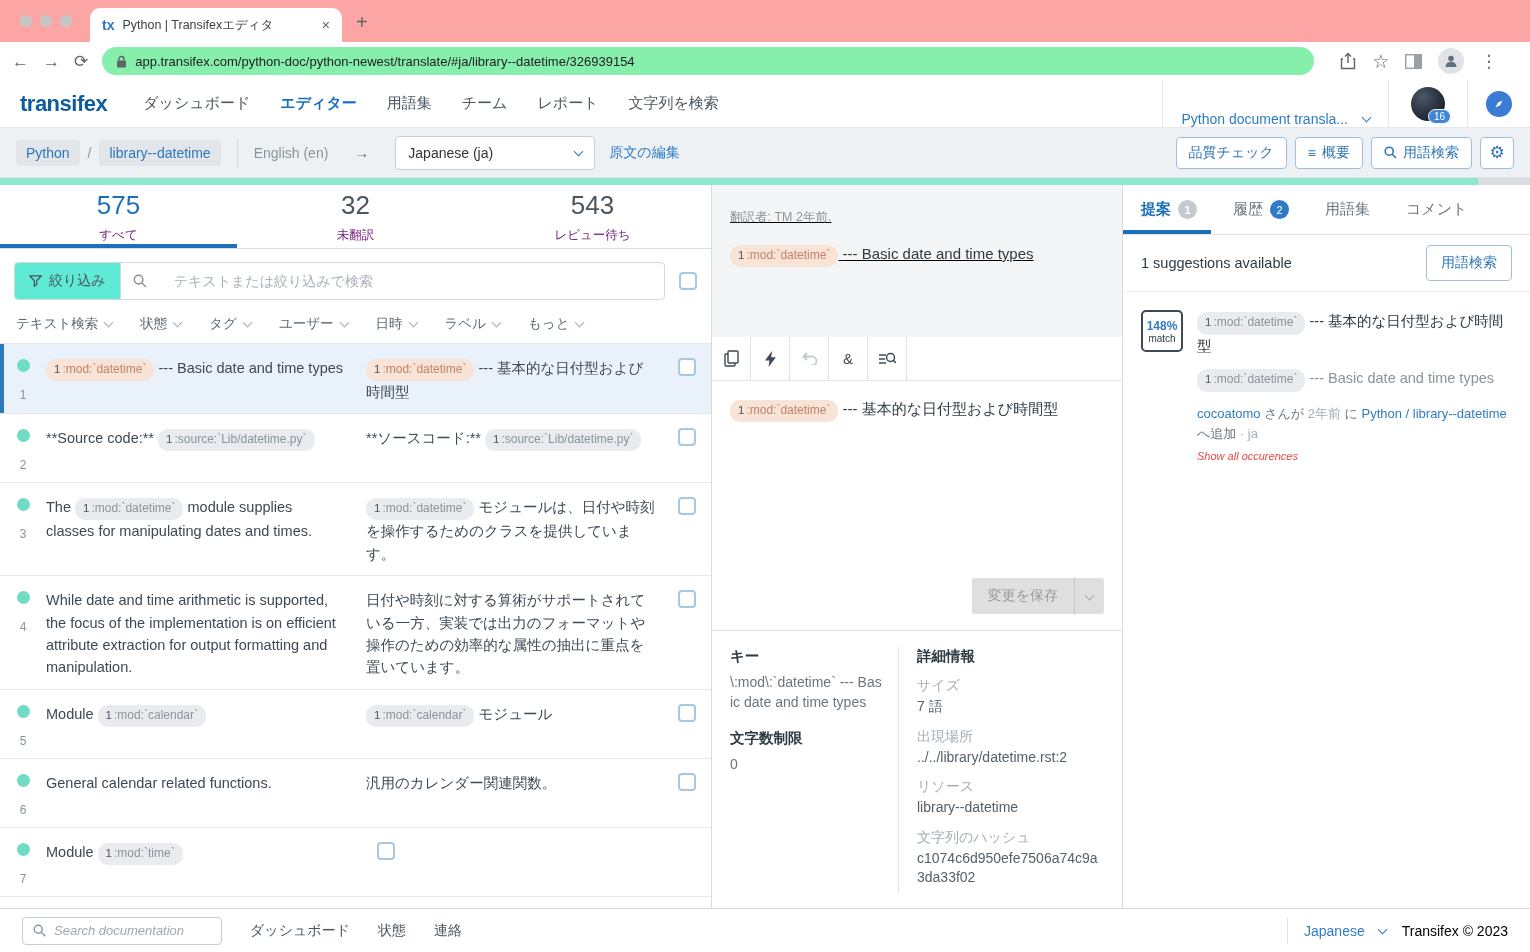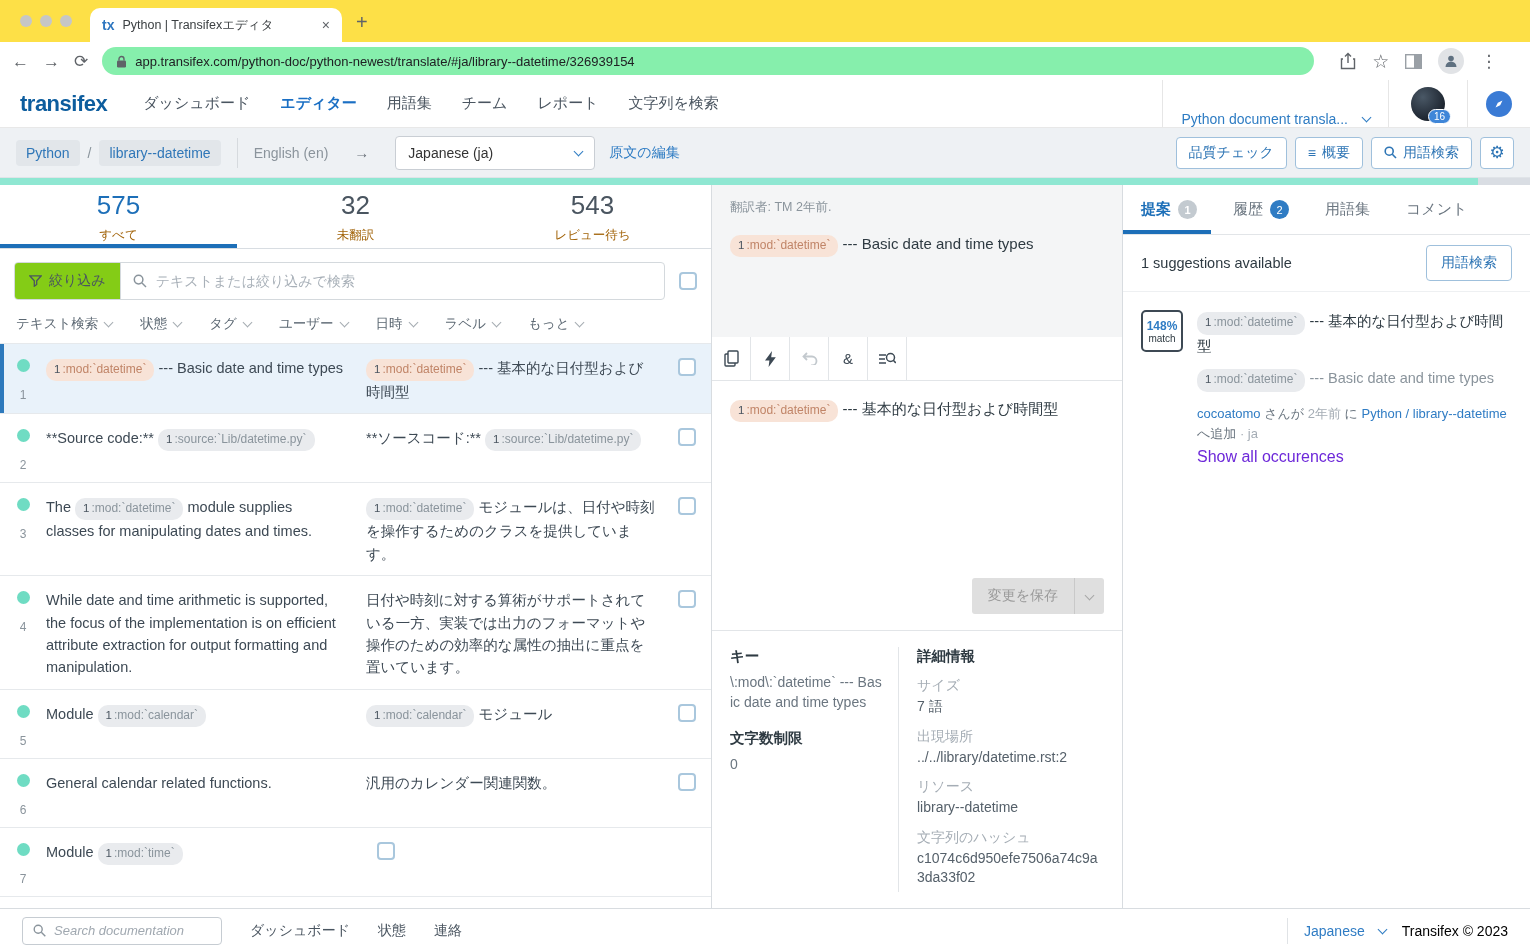--- a/index.html
+++ b/index.html
@@ -1,20 +1,20 @@
 <!DOCTYPE html>
 <html><head>
 <meta charset="utf-8">
 <style>
   * { margin:0; padding:0; box-sizing:border-box; }
   body { font-family:"Liberation Sans","DejaVu Sans",sans-serif; background:#fff; }
   .window { width:1530px; height:952px; overflow:hidden; position:relative; background:#fff; }
 
   
-  .tabstrip { height:42px; background:#fde047; display:flex; align-items:flex-end; }
+  .tabstrip { height:42px; background:#fca5a5; display:flex; align-items:flex-end; }
   .traffic { display:flex; gap:8px; align-items:center; height:100%; padding:0 18px 0 20px; }
   .traffic span { width:12px; height:12px; border-radius:50%; background:#c6c6c6; }
   .tab { width:252px; height:34px; background:#fff; border-radius:10px 10px 0 0; display:flex; align-items:center; padding:0 12px; gap:8px; }
   .tab .fav { color:#2f77c0; font-weight:bold; font-size:14px; }
   .tab .title { font-size:12.5px; color:#3c4043; flex:1; white-space:nowrap; overflow:hidden; }
   .tab .close { color:#5f6368; font-size:14px; }
   .newtab { font-size:20px; color:#5f6368; margin:0 0 8px 14px; }
   .btoolbar { height:38px; background:#fff; display:flex; align-items:center; padding:0 12px; gap:14px; }
   .bicon { color:#5f6368; font-size:17px; line-height:1; }
   .urlbar { width:1212px; height:28px; background:#86efac; border-radius:14px; display:flex; align-items:center; padding:0 14px; gap:8px; }
@@ -57,27 +57,27 @@
   
   .main { display:flex; height:723px; }
   .col-left { width:711px; display:flex; flex-direction:column; }
   .col-mid { width:412px; border-left:1px solid #d8dce0; border-right:1px solid #d8dce0; display:flex; flex-direction:column; background:#fff; }
   .col-right { flex:1; display:flex; flex-direction:column; background:#fff; }
 
   
   .stats { display:flex; height:64px; border-bottom:1px solid #d8dde2; }
   .stat { flex:1; display:flex; flex-direction:column; align-items:center; justify-content:center; position:relative; }
   .stat .n { font-size:26px; color:#4a5560; }
-  .stat .l { font-size:12.5px; color:#a16207; margin-top:6px; }
+  .stat .l { font-size:12.5px; color:#701a75; margin-top:6px; }
   .stat.active .n { color:#1d6fb8; }
   .stat.active::after { content:""; position:absolute; bottom:0; left:0; right:0; height:4px; background:#1d6fb8; }
   .filterbar { display:flex; align-items:center; padding:0 14px; height:48px; gap:14px; margin-top:8px; }
   .searchgroup { flex:1; display:flex; height:38px; border:1px solid #d4d9dd; border-radius:4px; overflow:hidden; background:#fff; }
-  .filter-toggle { display:flex; align-items:center; gap:7px; padding:0 14px; background:#84cc16; border-right:1px solid #d4d9dd; color:#4a5560; font-size:14px; }
-  .search-field { flex:1; display:flex; align-items:center; gap:9px; padding:0 12px; }
+  .filter-toggle { display:flex; align-items:center; gap:7px; padding:0 14px; background:#5eead4; border-right:1px solid #d4d9dd; color:#4a5560; font-size:14px; }
+  .search-field { flex:1; display:flex; align-items:center; gap:27px; padding:0 12px; }
   .search-field input { border:0; outline:0; flex:1; font-size:14px; color:#3d4954; font-family:inherit; }
   .search-field input::placeholder { color:#a8b0b8; }
   .cb { width:18px; height:18px; border:2px solid #a9c7dd; border-radius:4px; background:#fff; flex-shrink:0; }
   .filterlinks { display:flex; gap:28px; padding:0 16px; height:38px; align-items:center; font-size:13.5px; color:#5c6873; }
   .flink { display:flex; align-items:center; }
   .chev { width:7px; height:7px; border-right:1.5px solid currentColor; border-bottom:1.5px solid currentColor; transform:rotate(45deg); display:inline-block; margin-left:7px; margin-bottom:3px; opacity:.55; }
   .chev.blue { opacity:1; color:#2e7cc3; }
   .rows { flex:1; overflow:hidden; border-top:1px solid #e6e9ec; }
   .row { display:flex; padding:10px 4px 10px 0; border-bottom:1px solid #e6e9ec; min-height:58px; }
   .row.selected { background:#e9f2fa; box-shadow:inset 4px 0 0 #2d79bc; }
@@ -86,21 +86,21 @@
   .rnum { font-size:12px; color:#8a949c; }
   .srccell { width:320px; padding-right:22px; font-size:14.5px; color:#3d4954; line-height:1.55; padding-top:3px; }
   .tgtcell { flex:1; padding-right:10px; font-size:14.5px; color:#3d4954; line-height:1.55; padding-top:3px; }
   .ckcell { width:40px; display:flex; justify-content:center; padding-top:4px; flex-shrink:0; }
   .chip { display:inline-block; border-radius:10px; padding:1px 8px 2px; font-size:12px; white-space:nowrap; }
   .chip .n { color:#4a5560; margin-right:2px; font-size:11.5px; }
   .chip.hl { background:#f8e3d7; } .chip.hl .code { color:#c08467; }
   .chip.gr { background:#e9ebee; } .chip.gr .code { color:#8a949c; }
 
   
-  .src-panel { background:#f4f5f6; height:152px; padding:14px 18px; }
+  .src-panel { background:#f4f5f6; height:152px; padding:24px 18px;text-decoration:underline; }
   .trans-note { font-size:12.5px; color:#8a949c; margin-bottom:16px; }
   .src-string { font-size:15px; color:#2e3a42; line-height:1.6; }
   .ed-toolbar { display:flex; border-bottom:1px solid #e2e5e8; background:#fff; height:44px; }
   .tool { width:39px; display:flex; align-items:center; justify-content:center; border-right:1px solid #e2e5e8; color:#3d4954; font-size:15px; }
   .tool.disabled { color:#c3c9ce; }
   .editor { flex:1; padding:16px 18px; position:relative; font-size:15px; color:#2e3a42; line-height:1.6; }
   .savebar { position:absolute; bottom:16px; right:18px; display:flex; }
   .save-main { background:#dfdfdf; color:#9a9a9a; font-size:14px; padding:9px 16px; border-radius:3px 0 0 3px; }
   .save-caret { background:#dfdfdf; color:#9a9a9a; padding:9px 11px; border-left:1px solid #c9c9c9; border-radius:0 3px 3px 0; display:flex; align-items:center; }
   .details { border-top:1px solid #e2e5e8; height:278px; display:flex; padding:16px 18px; }
@@ -124,21 +124,21 @@
   .term-btn { border:1px solid #9fc0dc; color:#2e75b5; background:#fff; border-radius:4px; font-size:14px; padding:8px 14px; }
   .sg-card { display:flex; padding:18px; gap:14px; }
   .match-box { width:42px; height:42px; border:2px solid #3d4954; border-radius:5px; display:flex; flex-direction:column; align-items:center; justify-content:center; flex-shrink:0; }
   .match-pct { color:#2f7cc4; font-size:12px; font-weight:bold; }
   .match-lbl { color:#2e3a42; font-size:10px; }
   .sg-body { flex:1; font-size:14.5px; line-height:1.65; }
   .sg-target { color:#2e3a42; }
   .sg-source { color:#8a949c; margin-top:8px; }
   .sg-meta { margin-top:12px; font-size:13px; line-height:1.55; }
   .sg-meta .link { color:#2f7cc4; } .sg-meta .text { color:#6b7680; } .sg-meta .muted { color:#a5adb5; }
-  .sg-show { color:#6d28d9; font-size:16px; display:inline-block; }
+  .sg-show { color:#ef4444; font-size:11px; display:inline-block;font-style:italic; }
 
   
   .footer { height:44px; border-top:1px solid #d8dce0; display:flex; align-items:center; padding:0 22px; background:#fff; gap:28px; }
   .doc-search { width:200px; height:28px; border:1px solid #c6ccd2; border-radius:4px; display:flex; align-items:center; gap:8px; padding:0 10px; color:#9aa4ad; }
   .doc-search input { border:0; outline:0; flex:1; font-size:13px; font-style:italic; color:#6b7680; font-family:inherit; min-width:0; }
   .doc-search input::placeholder { color:#a0a8b0; font-style:italic; }
   .f-link { font-size:14px; color:#4a5560; }
   .f-right { margin-left:auto; display:flex; align-items:center; gap:16px; }
   .f-div { width:1px; height:26px; background:#e0e3e6; }
   .f-lang { color:#2f7cc4; font-size:14px; display:flex; align-items:center; gap:7px; }

